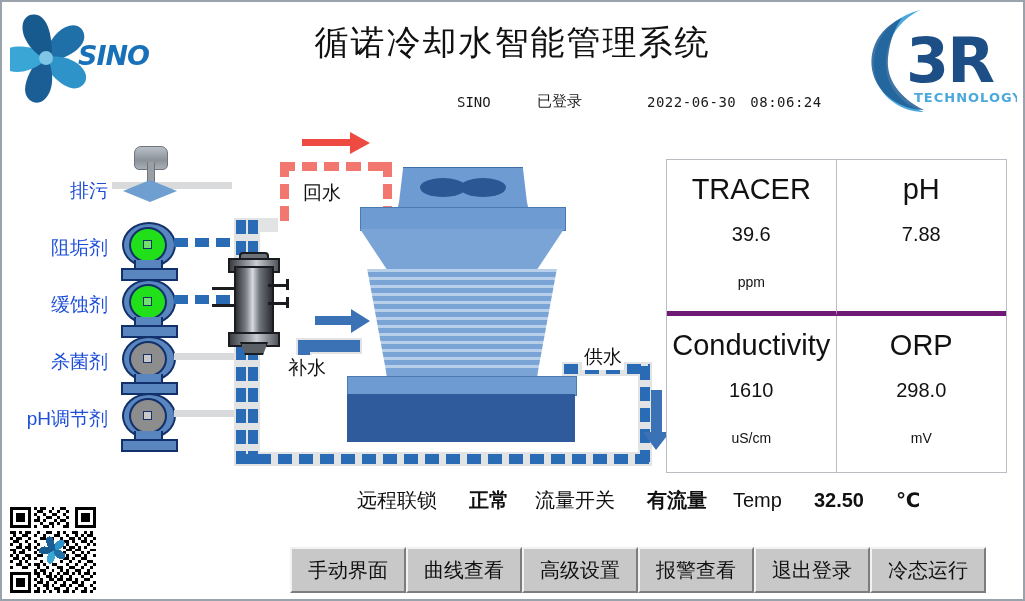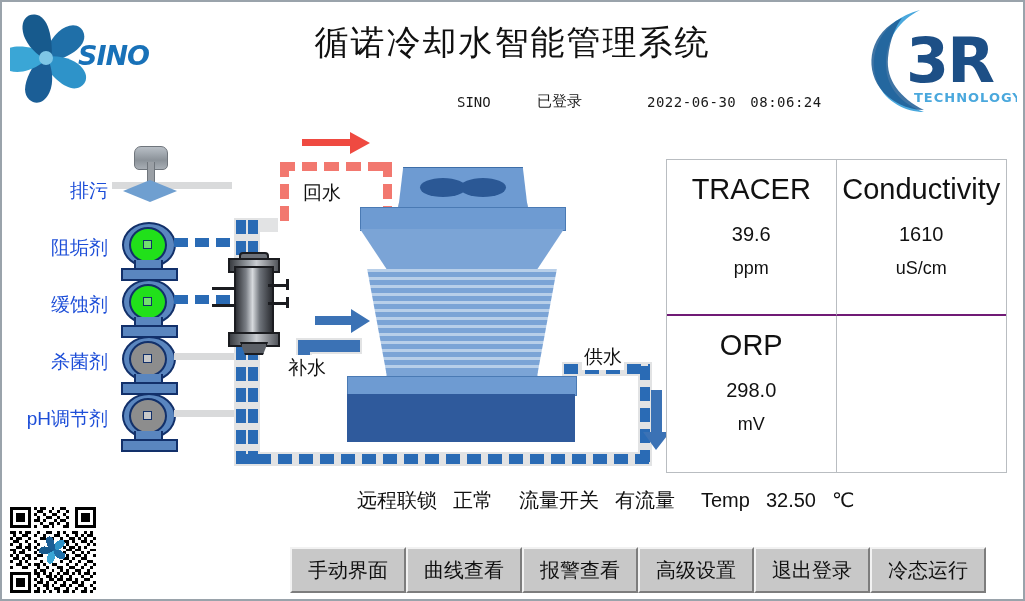--- a/index.html
+++ b/index.html
@@ -318,59 +318,59 @@
     height: 314px;
     border: 1px solid #b9bdc1;
     box-sizing: border-box;
     display: grid;
     grid-template-columns: 1fr 1fr;
     grid-template-rows: 1fr 1fr;
     background: #fff;
   }
   .data-cell {
     border-right: 1px solid #b9bdc1;
-    border-bottom: 2px solid #701a75;
+    border-bottom: 5px solid #701a75;
     display: flex;
     flex-direction: column;
     align-items: center;
     padding-top: 14px;
     box-sizing: border-box;
   }
   .data-cell:nth-child(2n) { border-right: none; }
   .data-cell:nth-child(3), .data-cell:nth-child(4) { border-bottom: none; }
   .data-name {
     font-size: 29px;
     color: #111;
     line-height: 1.1;
   }
   .data-value {
     font-size: 20px;
     color: #111;
     margin-top: 17px;
   }
   .data-unit {
-    font-size: 18px;
+    font-size: 14px;
     color: #111;
-    margin-top: 12px;
+    margin-top: 28px;
   }
 
   
   .status-bar {
     position: absolute;
     left: 355px;
     top: 485px;
     display: flex;
     align-items: baseline;
     font-size: 20px;
     color: #111;
     font-family: "DejaVu Sans", sans-serif;
     white-space: nowrap;
   }
   .status-bar .sb-gap-lg { margin-left: 26px; }
-  .status-bar .sb-gap-sm { margin-left: 16px; }
+  .status-bar .sb-gap-sm { margin-left: 32px; font-weight: bold; }
   .sb-num { font-family: "Liberation Sans", sans-serif; }
 
   
   .button-bar {
     position: absolute;
     left: 288px;
     top: 545px;
     display: flex;
   }
   .nav-button {
@@ -561,20 +561,25 @@
       <path d="M9,0 L20,0 L20,42 L28,42 L14,60 L1,42 L9,42 Z" fill="#3b72b5"></path>
     </svg>
   </div>
 
   <div class="data-panel" data-name="measurements-panel">
     <div class="data-cell" data-name="measurement-card-tracer">
       <div class="data-name" data-name="measurement-name">TRACER</div>
       <div class="data-value" data-name="measurement-value">39.6</div>
       <div class="data-unit" data-name="measurement-unit">ppm</div>
     </div>
+    <div class="data-cell" data-name="measurement-card-ph">
+      <div class="data-name" data-name="measurement-name">pH</div>
+      <div class="data-value" data-name="measurement-value">7.88</div>
+      <div class="data-unit" data-name="measurement-unit"></div>
+    </div>
     <div class="data-cell" data-name="measurement-card-conductivity">
       <div class="data-name" data-name="measurement-name">Conductivity</div>
       <div class="data-value" data-name="measurement-value">1610</div>
       <div class="data-unit" data-name="measurement-unit">uS/cm</div>
     </div>
     <div class="data-cell" data-name="measurement-card-orp">
       <div class="data-name" data-name="measurement-name">ORP</div>
       <div class="data-value" data-name="measurement-value">298.0</div>
       <div class="data-unit" data-name="measurement-unit">mV</div>
     </div>
@@ -586,22 +591,22 @@
     <span class="sb-gap-lg" data-name="flow-switch-label">流量开关</span>
     <span class="sb-gap-sm" data-name="flow-switch-value">有流量</span>
     <span class="sb-gap-lg sb-num" data-name="temperature-label">Temp</span>
     <span class="sb-gap-sm sb-num" data-name="temperature-value">32.50</span>
     <span class="sb-gap-sm" data-name="temperature-unit">℃</span>
   </div>
 
   <div class="button-bar" data-name="navigation-button-bar">
     <div class="nav-button" data-name="manual-screen-button">手动界面</div>
     <div class="nav-button" data-name="trend-view-button">曲线查看</div>
+    <div class="nav-button" data-name="advanced-settings-button">高级设置</div>
     <div class="nav-button" data-name="alarm-view-button">报警查看</div>
-    <div class="nav-button" data-name="advanced-settings-button">高级设置</div>
     <div class="nav-button" data-name="logout-button">退出登录</div>
     <div class="nav-button" data-name="cold-start-run-button">冷态运行</div>
   </div>
 
   <div class="qr-wrap" data-name="qr-code">
     <svg width="86" height="86" viewBox="0 0 29 29" shape-rendering="crispEdges" data-name="qr-code-icon">
       <rect width="29" height="29" fill="#ffffff"></rect>
       <g fill="#000000">
         <rect x="0" y="0" width="7" height="1"></rect>
           <rect x="0" y="6" width="7" height="1"></rect>

